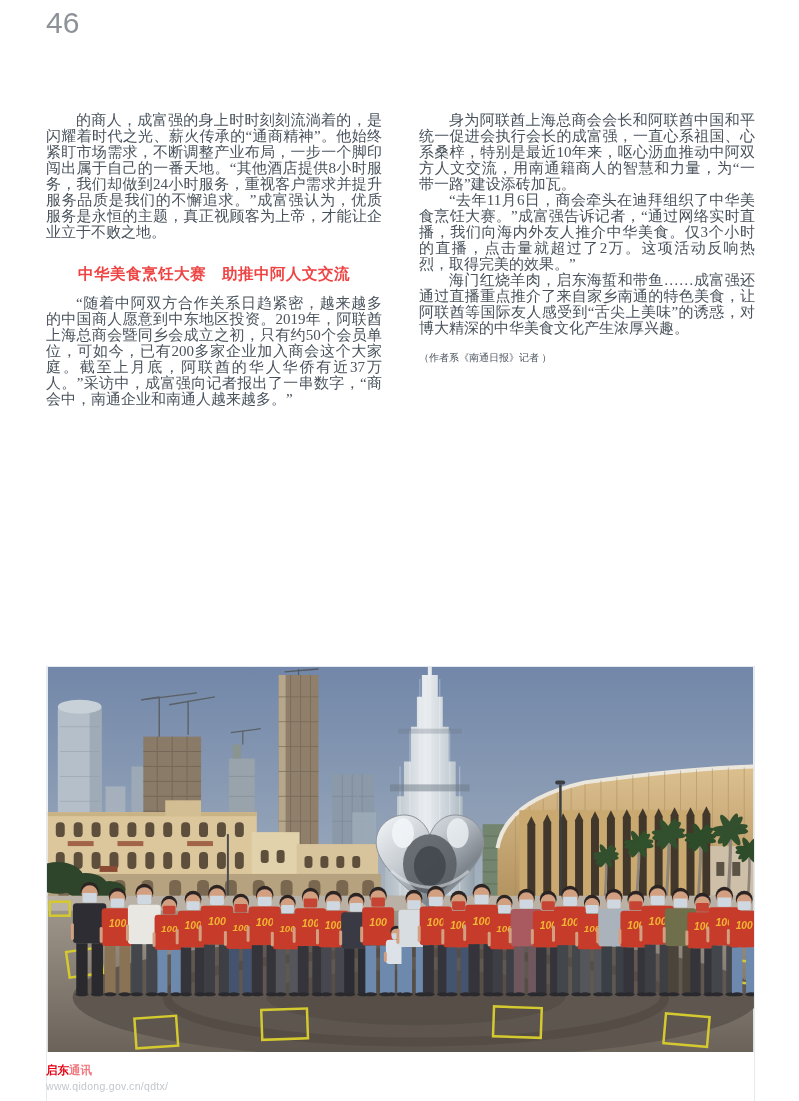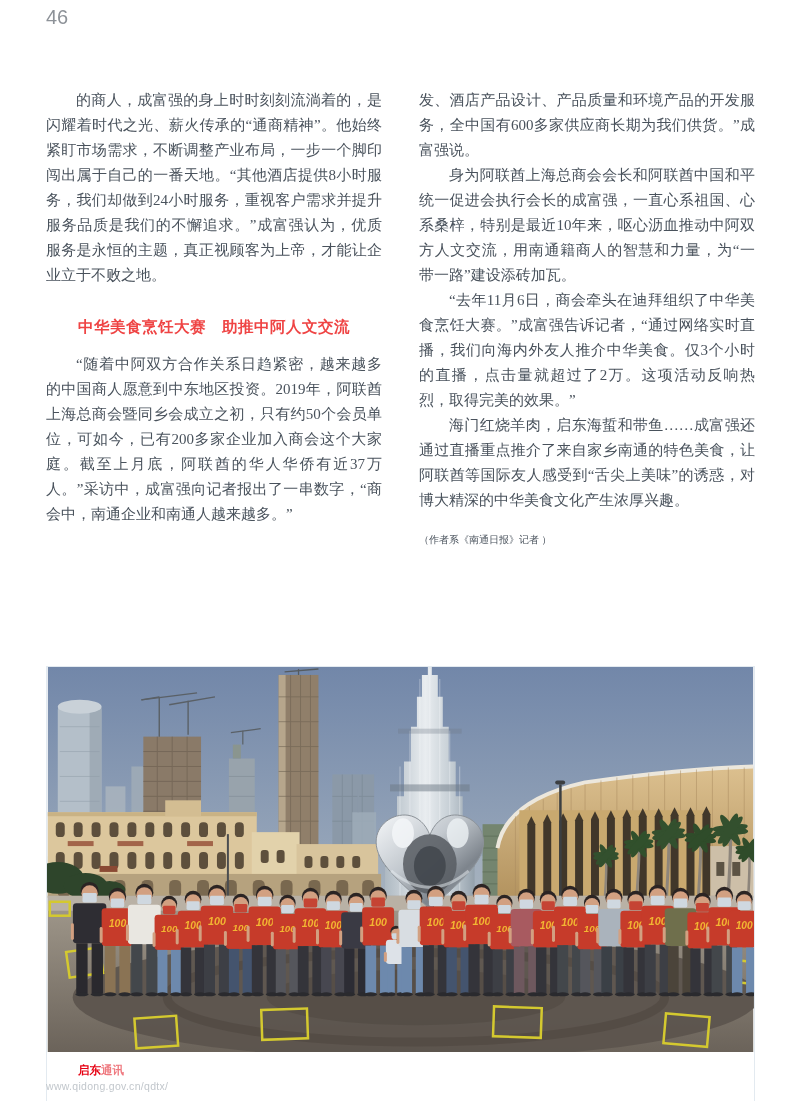--- a/index.html
+++ b/index.html
@@ -1,63 +1,62 @@
 <!DOCTYPE html>
 <html><head>
 <meta charset="utf-8">
 <style>
   html,body{margin:0;padding:0;background:#ffffff;}
   .page{position:relative;width:799px;height:1101px;background:#ffffff;overflow:hidden;
         font-family:"Liberation Serif",serif;color:#49525c;}
   
-  .page-num{position:absolute;top:6px;left:46px;font-size:20px;color:#8d9298;
+  .page-num{position:absolute;top:6px;left:46px;font-size:30px;color:#8d9298;
             font-family:"Liberation Sans",sans-serif;}
   .logo{position:absolute;top:8px;left:88px;}
   .logo-cn{font-size:14px;font-weight:bold;font-style:italic;letter-spacing:5px;color:#3a4048;
            border-bottom:2px solid #2e3a96;padding:0 2px 2px 2px;display:inline-block;}
   .logo-en{display:block;margin-top:2px;background:#2e3a96;color:#fff;width:max-content;
            font-family:"Liberation Sans",sans-serif;font-size:7.5px;letter-spacing:1.3px;
            padding:2px 4px 1px 4px;}
   
   .columns{position:absolute;top:88px;left:46px;width:709px;height:574px;display:flex;gap:37px;
            overflow:hidden;}
-  .col{width:336px;font-size:15px;line-height:25px;text-align:justify;}
+  .col{width:336px;font-size:15px;line-height:16px;text-align:justify;margin-top:24px;}
   .col p{margin:0;text-indent:2em;}
   .subtitle{font-family:"Liberation Sans",sans-serif;font-weight:bold;font-size:15.5px;
             color:#ef4444;text-align:center;margin:26px 0 13px 0;letter-spacing:.5px;}
   .byline{text-align:left;padding-right:8px;margin-top:14px;font-size:10px;}
   .seal{display:inline-block;vertical-align:-3px;margin-left:3px;line-height:0;}
   
   .photo{position:absolute;top:666px;left:46px;width:709px;height:471px;margin:0;
          border:1px solid #e3eaf0;box-sizing:border-box;}
   .photo svg{display:block;}
   
   .footer{position:absolute;top:1063px;left:46px;font-family:"Liberation Sans",sans-serif;}
-  .footer-brand{font-size:11.5px;margin-left:32px;}
+  .footer-brand{font-size:11.5px;}
   .footer-brand .b1{color:#e60012;font-weight:bold;}
   .footer-brand .b2{color:#ef7a80;font-weight:bold;}
   .footer-url{font-size:10.5px;color:#c2c7cc;margin-top:2px;letter-spacing:.3px;}
 </style>
 </head>
 <body>
 
 <div class="page">
 
   <div class="page-num">46</div>
 
 
   <div class="columns">
     <section class="col">
       <p>的商人，成富强的身上时时刻刻流淌着的，是闪耀着时代之光、薪火传承的“通商精神”。他始终紧盯市场需求，不断调整产业布局，一步一个脚印闯出属于自己的一番天地。“其他酒店提供8小时服务，我们却做到24小时服务，重视客户需求并提升服务品质是我们的不懈追求。”成富强认为，优质服务是永恒的主题，真正视顾客为上帝，才能让企业立于不败之地。</p>
       <h3 class="subtitle">中华美食烹饪大赛　助推中阿人文交流</h3>
       <p>“随着中阿双方合作关系日趋紧密，越来越多的中国商人愿意到中东地区投资。2019年，阿联酋上海总商会暨同乡会成立之初，只有约50个会员单位，可如今，已有200多家企业加入商会这个大家庭。截至上月底，阿联酋的华人华侨有近37万人。”采访中，成富强向记者报出了一串数字，“商会中，南通企业和南通人越来越多。”</p>
     </section>
 
     <section class="col">
-      <p style="text-indent:0;">发、酒店产品设计、产品质量和环境产品的开发服务，全中国有600多家供应商长期为我们供货。”成富强说。</p>
       <p>身为阿联酋上海总商会会长和阿联酋中国和平统一促进会执行会长的成富强，一直心系祖国、心系桑梓，特别是最近10年来，呕心沥血推动中阿双方人文交流，用南通籍商人的智慧和力量，为“一带一路”建设添砖加瓦。</p>
       <p>“去年11月6日，商会牵头在迪拜组织了中华美食烹饪大赛。”成富强告诉记者，“通过网络实时直播，我们向海内外友人推介中华美食。仅3个小时的直播，点击量就超过了2万。这项活动反响热烈，取得完美的效果。”</p>
       <p>海门红烧羊肉，启东海蜇和带鱼……成富强还通过直播重点推介了来自家乡南通的特色美食，让阿联酋等国际友人感受到“舌尖上美味”的诱惑，对博大精深的中华美食文化产生浓厚兴趣。</p>
       <div class="byline">（作者系《南通日报》记者 ）</div>
     </section>
   </div>
 
   <figure class="photo">
     <svg width="707" height="385" viewBox="0 0 709 387">
       <defs>

